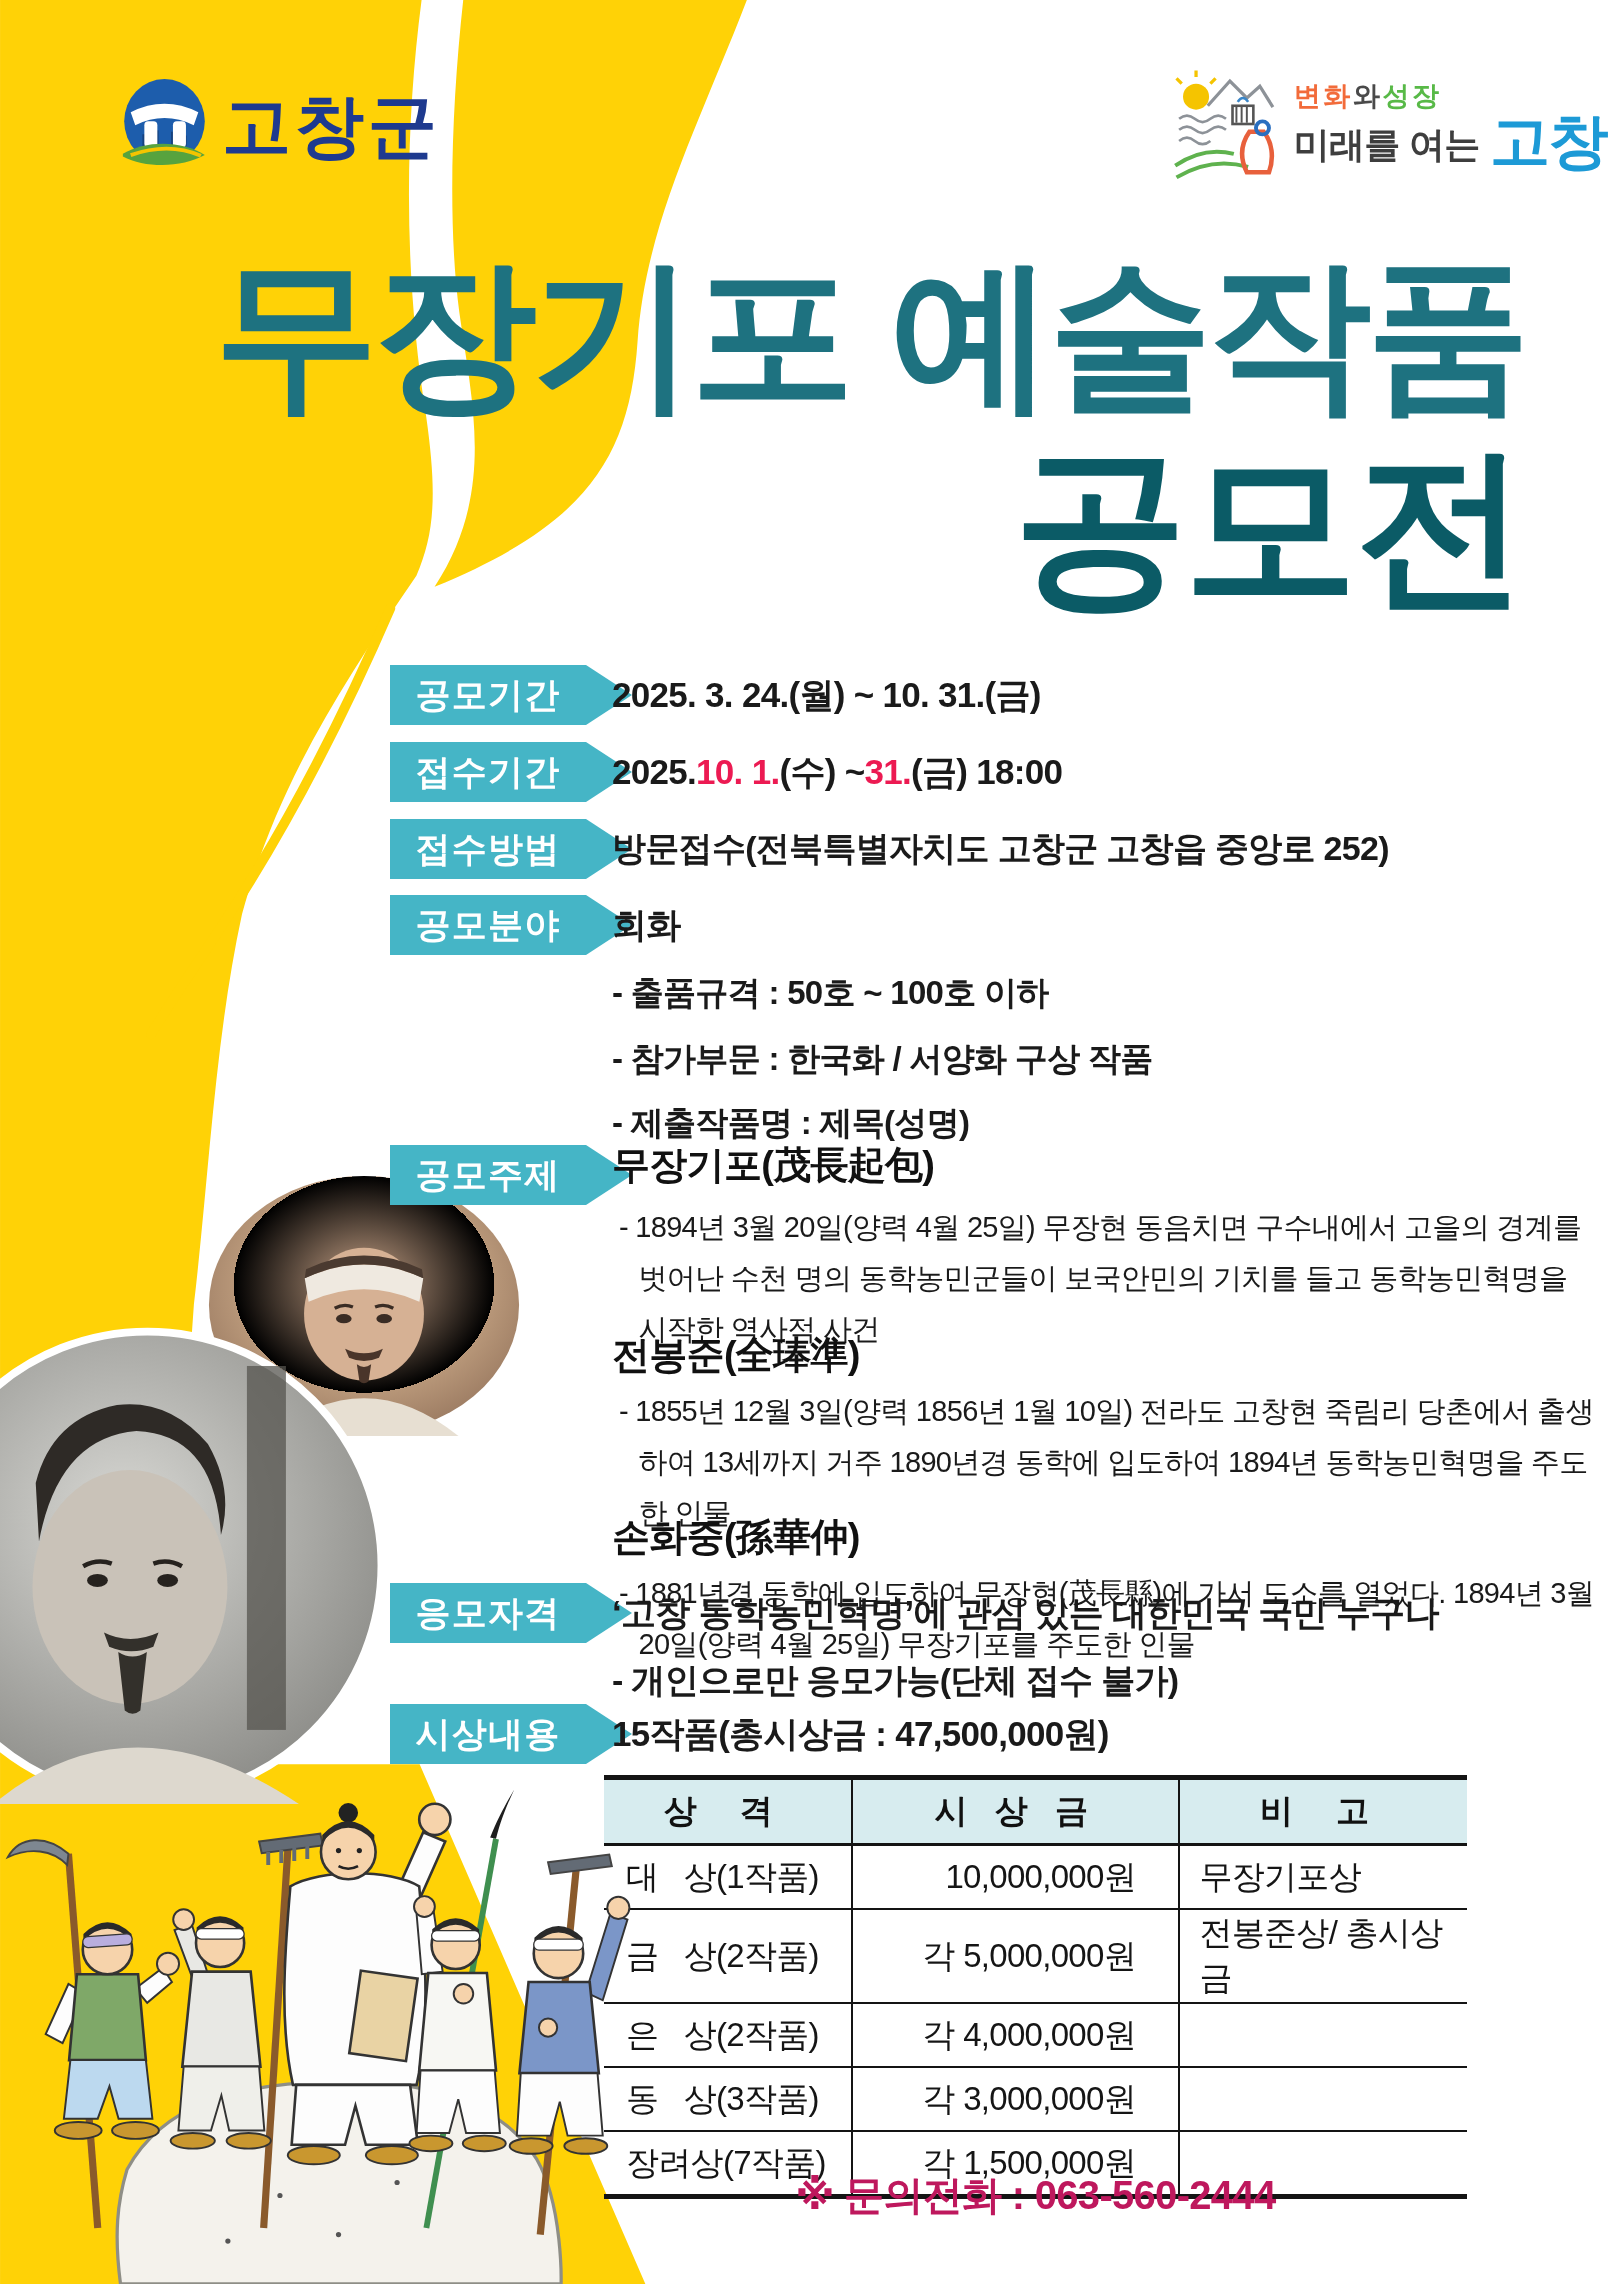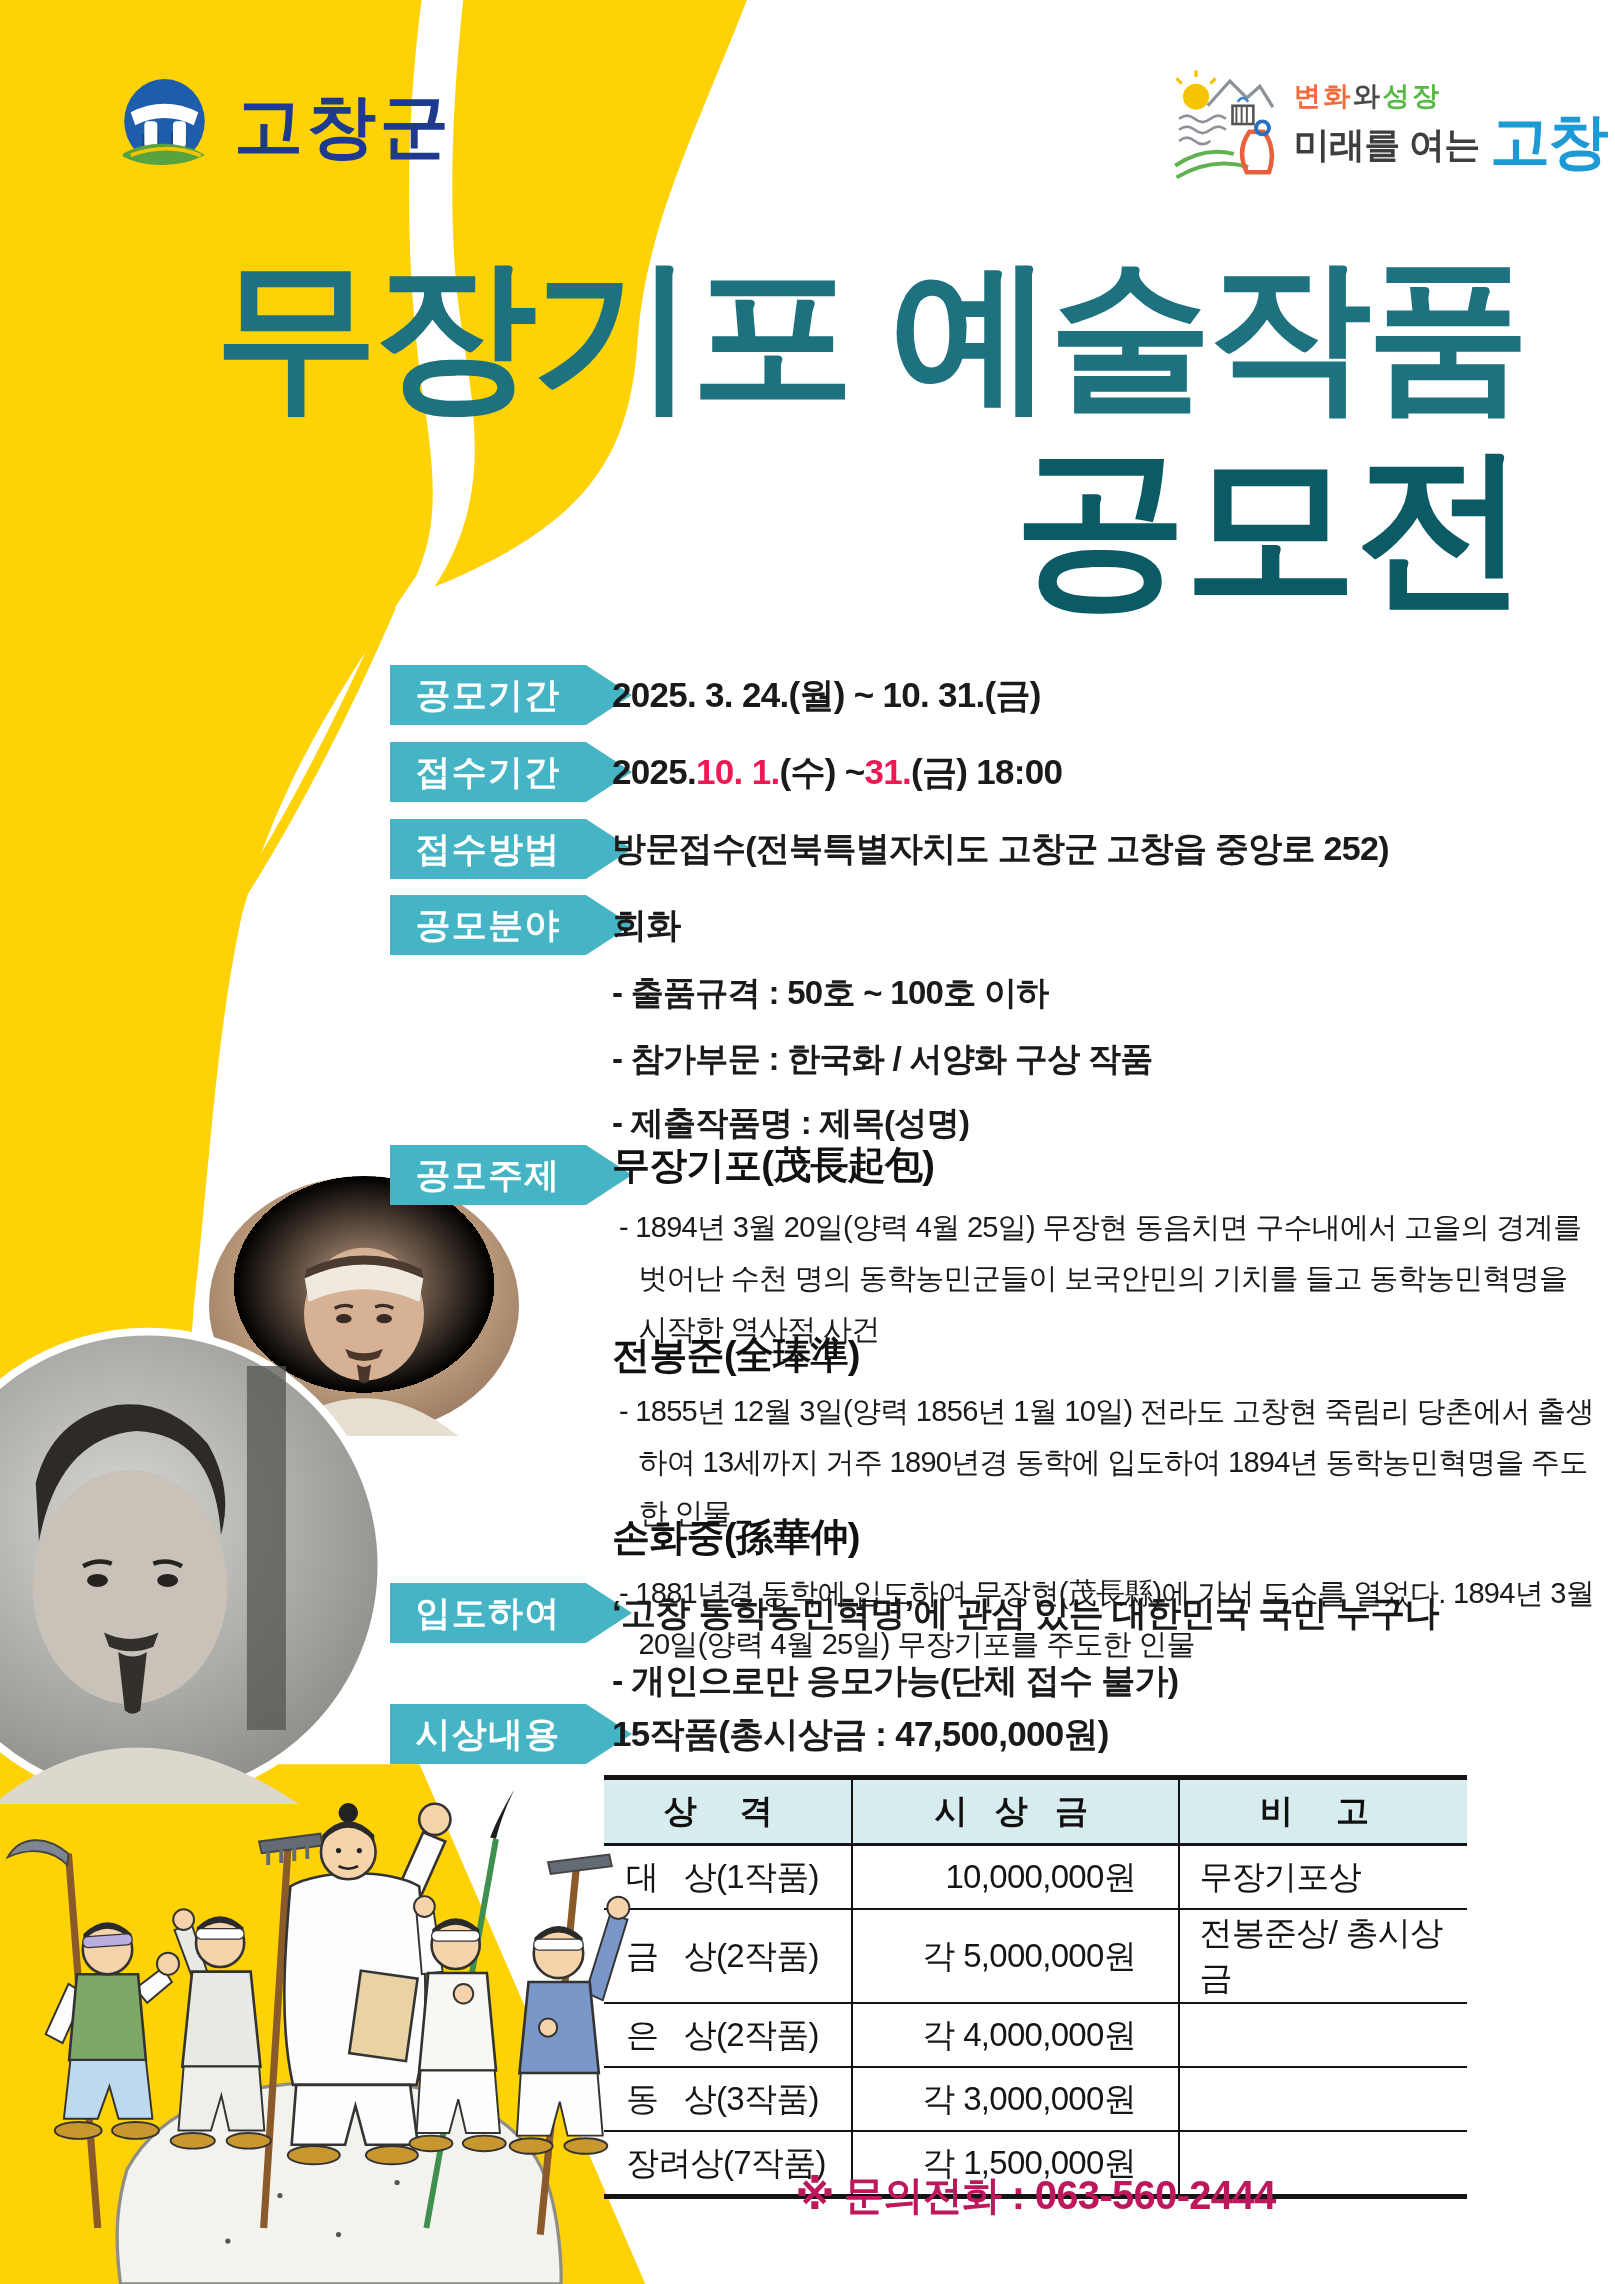--- a/index.html
+++ b/index.html
@@ -69,21 +69,21 @@
       <rect x="36" y="88" width="10" height="18" fill="#16427E"></rect>
       <rect x="52" y="82" width="9" height="24" fill="#16427E"></rect>
       <rect x="80" y="84" width="9" height="22" fill="#16427E"></rect>
       <rect x="94" y="90" width="10" height="16" fill="#16427E"></rect>
       <path d="M18,54 Q70,28 122,54 L115,74 Q70,52 25,74 Z" fill="#ffffff"></path>
       <rect x="39" y="68" width="20" height="40" rx="6" fill="#ffffff"></rect>
       <rect x="83" y="68" width="20" height="40" rx="6" fill="#ffffff"></rect>
       <path d="M6,118 C42,96 100,98 132,120 C96,140 40,140 6,122 Z" fill="#57A33E"></path>
       <path d="M18,120 C58,106 96,108 126,121" fill="none" stroke="#F5C400" stroke-width="6"></path>
     </svg>
-    <div style="margin-left:24px;font-size:69px;font-weight:900;color:#1E3A8F;letter-spacing:3.9px;">고창군</div>
+    <div style="margin-left:12px;font-size:69px;font-weight:900;color:#1E3A8F;letter-spacing:3.9px;">고창군</div>
   </div>
 
   <div class="abs" style="left:1170px;top:68px;display:flex;align-items:center;">
     <svg width="112" height="112" viewBox="0 0 172 172">
       <circle cx="40" cy="44" r="20" fill="#F5C400"></circle>
       <path d="M40,14 L40,4 M62,24 L70,16 M18,24 L10,16" stroke="#F5C400" stroke-width="5"></path>
       <path d="M58,58 L92,20 L118,46 L138,28 L158,60" fill="none" stroke="#8D9298" stroke-width="5"></path>
       <path d="M14,78 q12,-10 24,0 t24,0 t24,0 M14,95 q12,-10 24,0 t24,0 t24,0 M14,112 q12,-10 24,0 t24,0" fill="none" stroke="#8D9298" stroke-width="4"></path>
       <rect x="96" y="58" width="32" height="28" fill="none" stroke="#555555" stroke-width="4"></rect>
       <path d="M102,60 V84 M110,60 V84 M118,60 V84" stroke="#555555" stroke-width="3"></path>
@@ -180,21 +180,21 @@
   <div class="badge" style="top:1145px;">공모주제</div>
   <div class="theme-heading" style="top:1140px;">무장기포(茂長起包)</div>
   <div class="theme-para" style="top:1202px;">- 1894년 3월 20일(양력 4월 25일) 무장현 동음치면 구수내에서 고을의 경계를 벗어난 수천 명의 동학농민군들이 보국안민의 기치를 들고 동학농민혁명을 시작한 역사적 사건</div>
 
   <div class="theme-heading" style="top:1330px;">전봉준(全琫準)</div>
   <div class="theme-para" style="top:1386px;">- 1855년 12월 3일(양력 1856년 1월 10일) 전라도 고창현 죽림리 당촌에서 출생하여 13세까지 거주 1890년경 동학에 입도하여 1894년 동학농민혁명을 주도한 인물</div>
 
   <div class="theme-heading" style="top:1512px;">손화중(孫華仲)</div>
   <div class="theme-para" style="top:1568px;">- 1881년경 동학에 입도하여 무장현(茂長縣)에 가서 도소를 열었다. 1894년 3월 20일(양력 4월 25일) 무장기포를 주도한 인물</div>
 
-  <div class="badge" style="top:1583px;">입도하여</div>
+  <div class="badge" style="top:1583px;">응모자격</div>
   <div class="row-content" style="top:1583px;">
     <span>‘고창 동학농민혁명’에 관심 있는 대한민국 국민 누구나</span>
   </div>
   <div class="bullet" style="top:1658px;font-size:34px;">- 개인으로만 응모가능(단체 접수 불가)</div>
 
   <div class="badge" style="top:1704px;">시상내용</div>
   <div class="row-content" style="top:1704px;font-weight:700;">
     <span>15작품(총시상금 : 47,500,000원)</span>
   </div>
 

